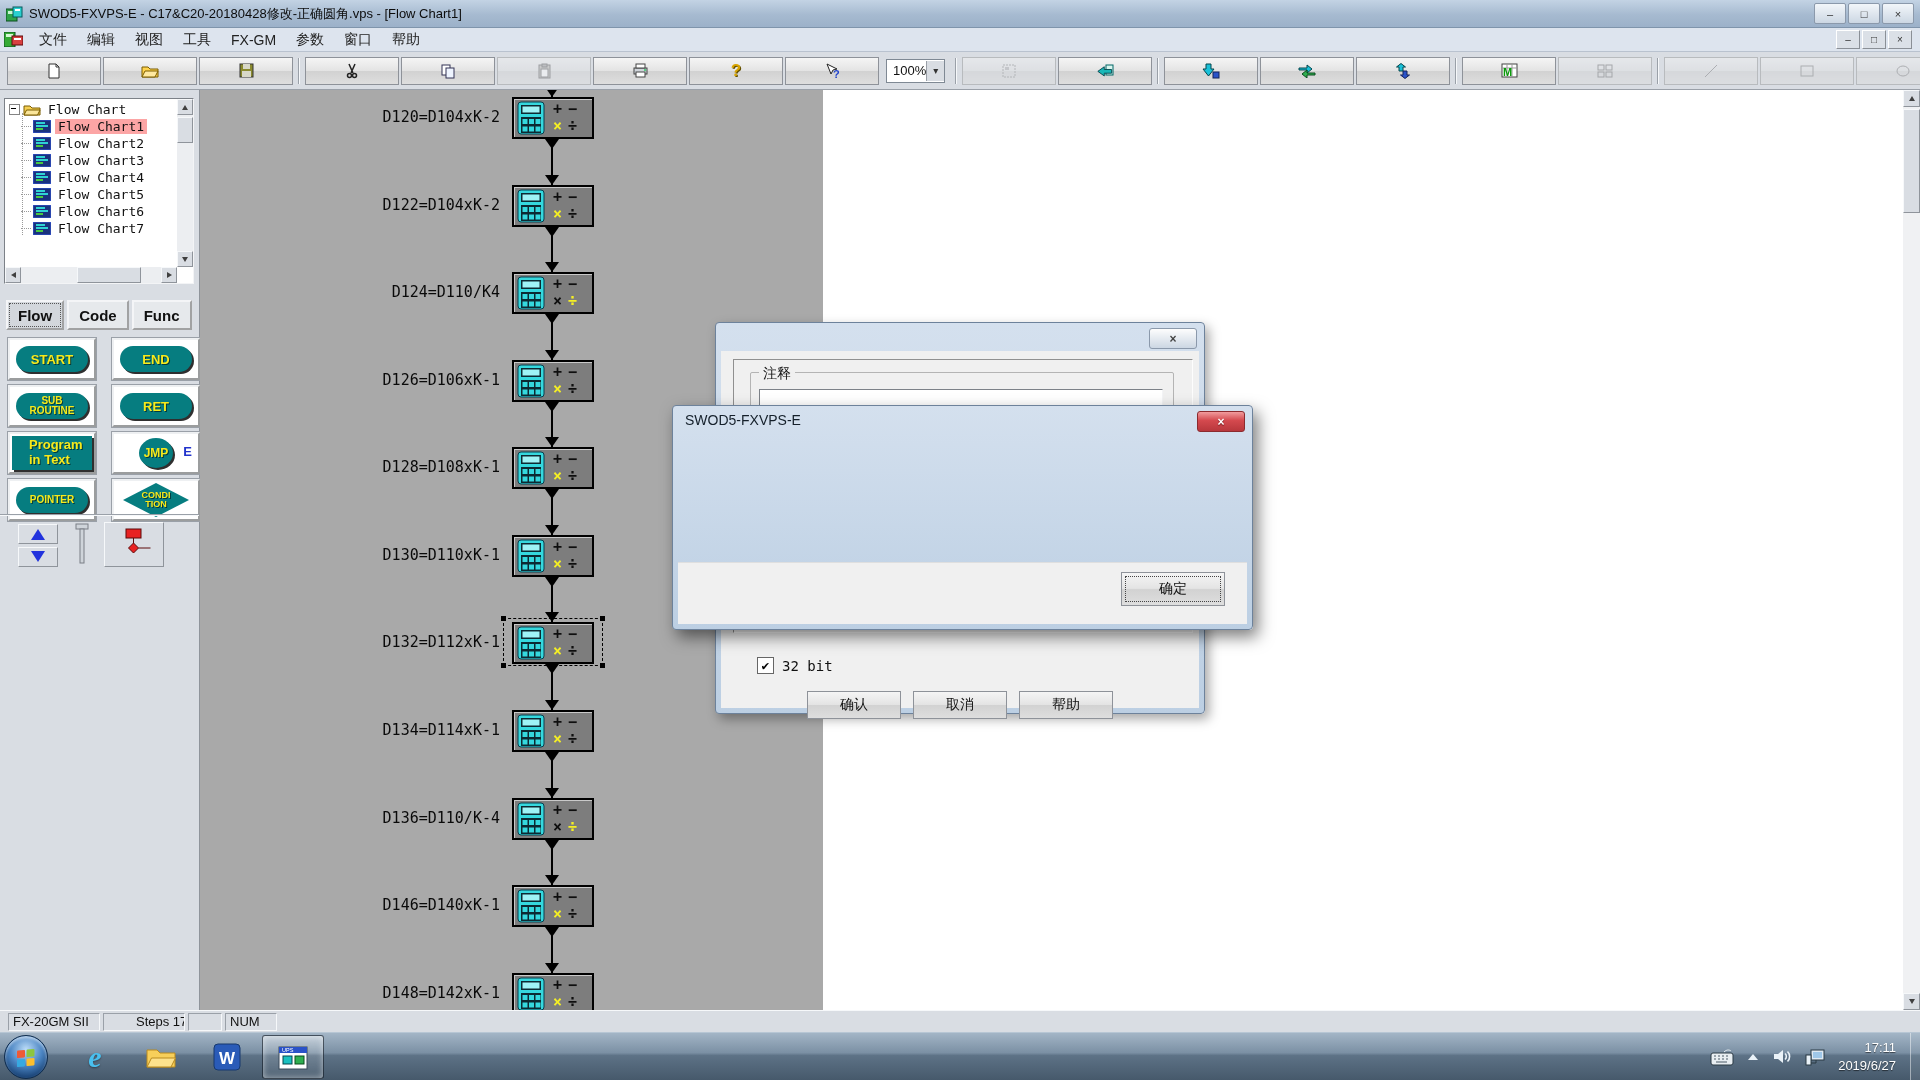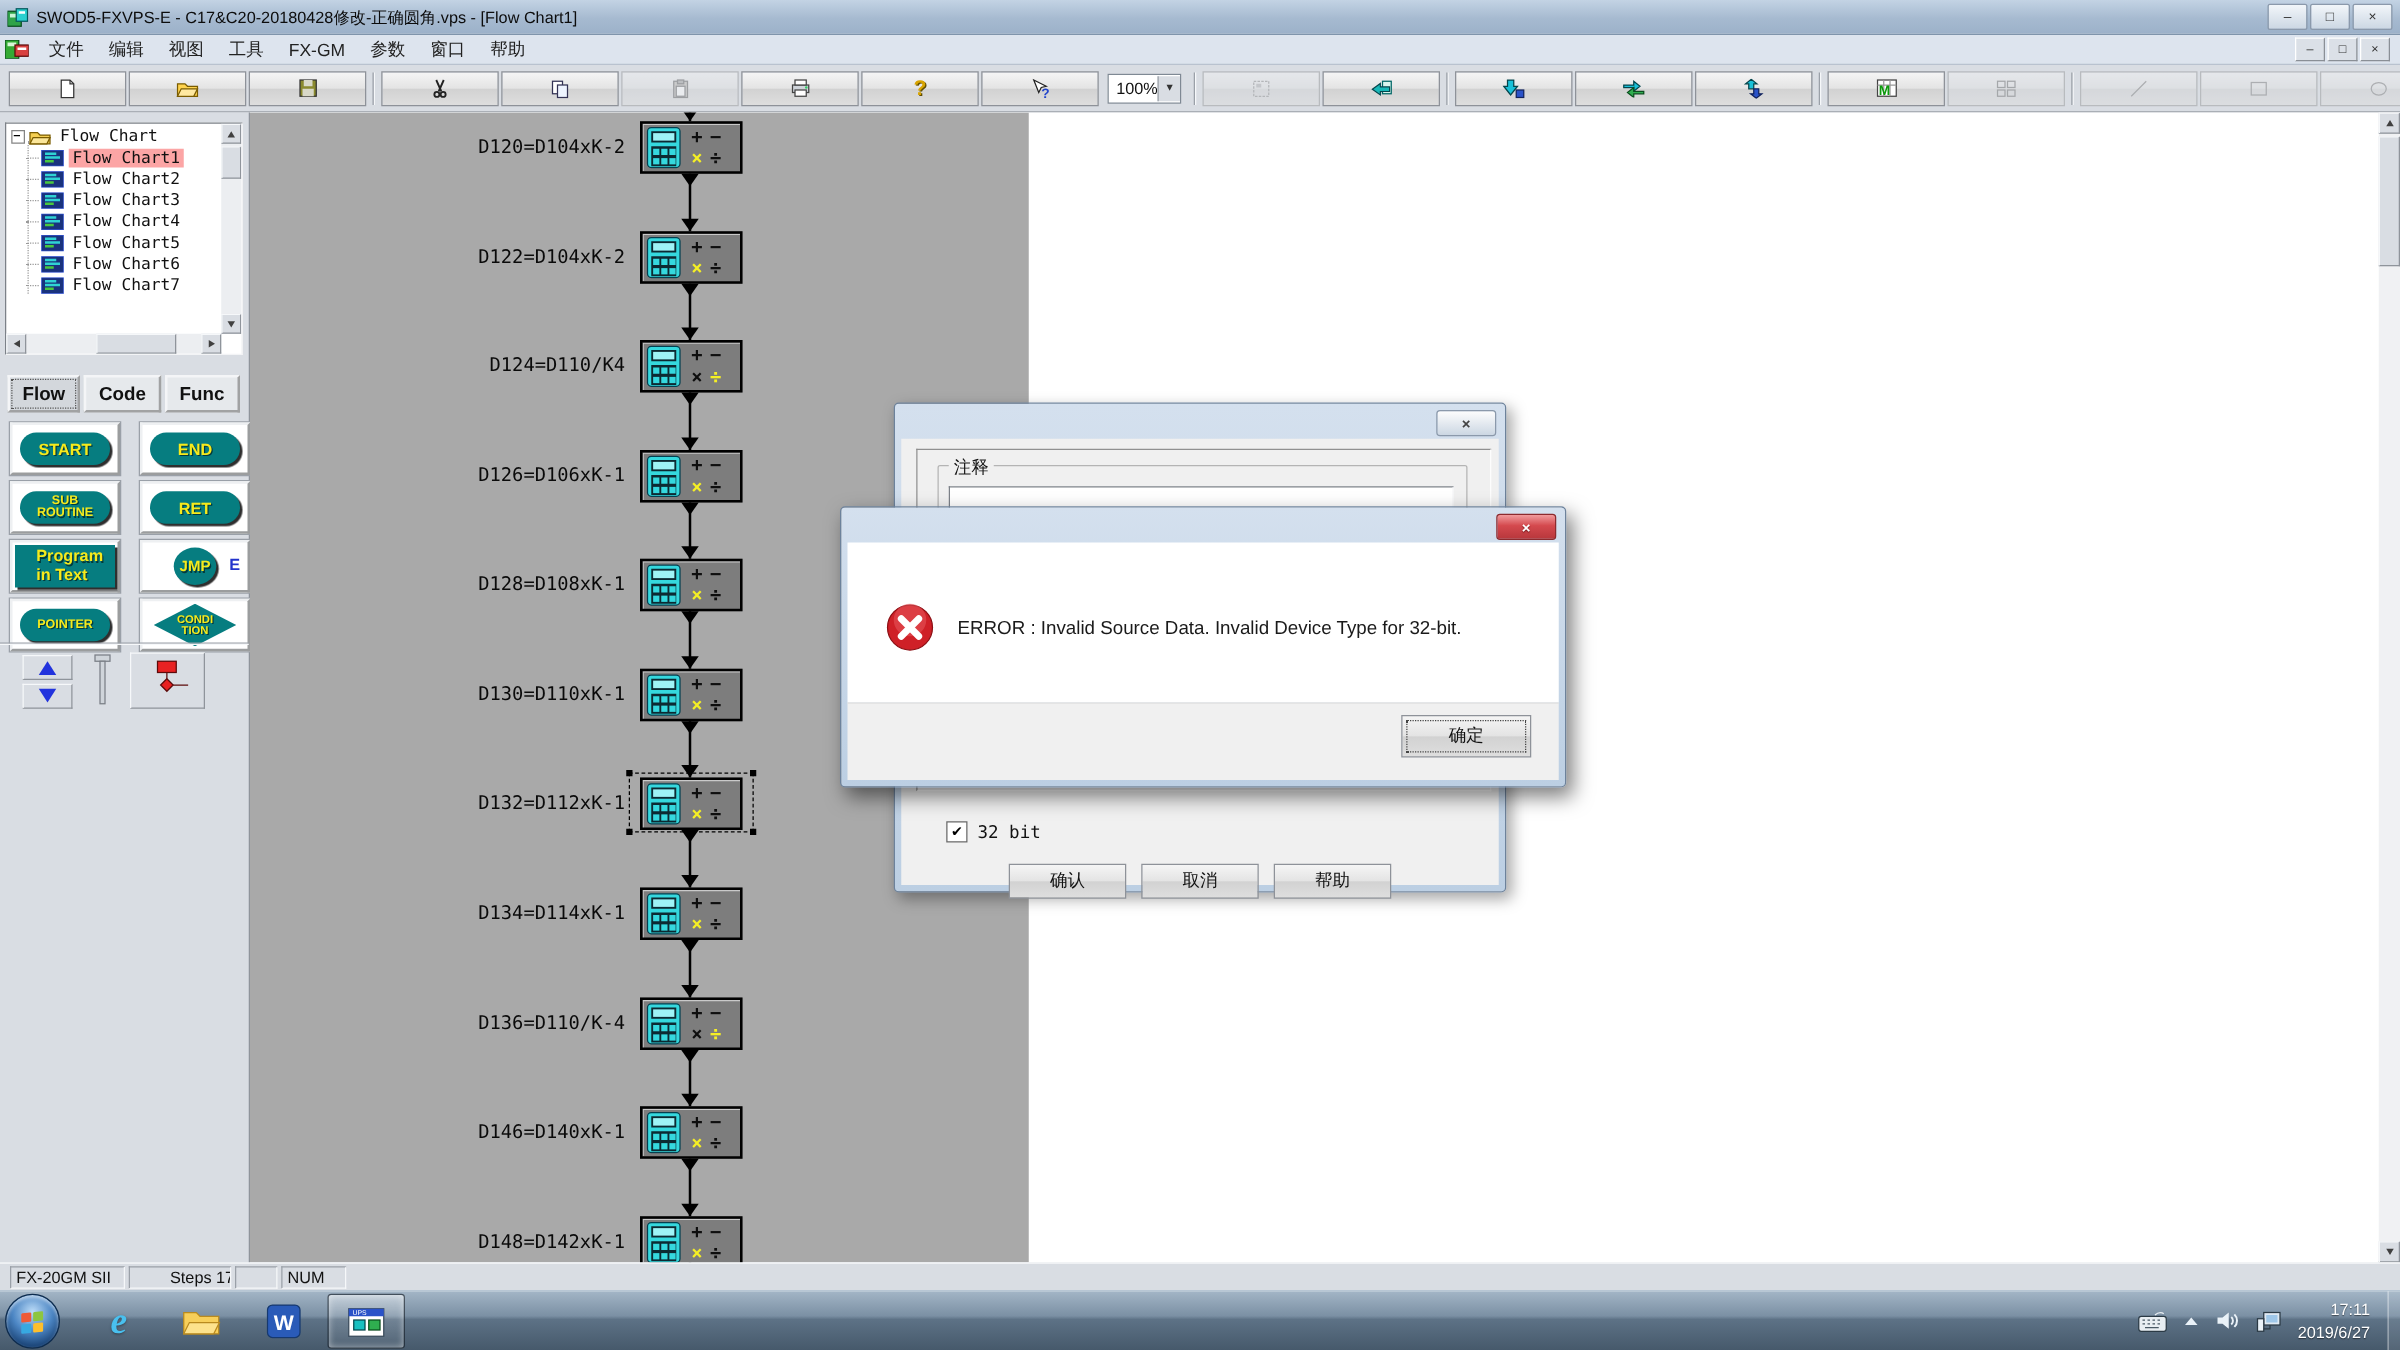--- a/index.html
+++ b/index.html
@@ -950,31 +950,22 @@
             <span>取消</span>
           </div>
           <div class="btn">
             <span>帮助</span>
           </div>
       </div>
     </div>
   </div>
 
   <div class="dlg errdlg">
+    <div class="dlg-title">SWOD5-FXVPS-E</div>
     <div class="dlg-close red">×</div>
-    <div class="err-body">
-      <div class="err-icon">
-        <svg width="40" height="40">
-            <circle cx="20" cy="20" r="18" fill="#cf2027" stroke="#8c0f14"></circle>
-            <circle cx="20" cy="14" r="13" fill="#e8575c" opacity="0.55"></circle>
-            <path d="M13 13l14 14M27 13L13 27" stroke="#fff" stroke-width="5.5" stroke-linecap="round"></path>
-          </svg>
-      </div>
-      <div class="err-msg">ERROR :  Invalid Source Data. Invalid Device Type for 32-bit.</div>
-    </div>
     <div class="err-strip">
       <div class="okbtn">确定</div>
     </div>
   </div>
 
   <div class="statusbar">
     <div class="statuscells">
       <div class="scell" style="width: 92px;">FX-20GM SII</div>
         <div class="scell" style="width: 82px; padding-left: 32px;">Steps 1762</div>
         <div class="scell" style="width: 34px;"></div>

